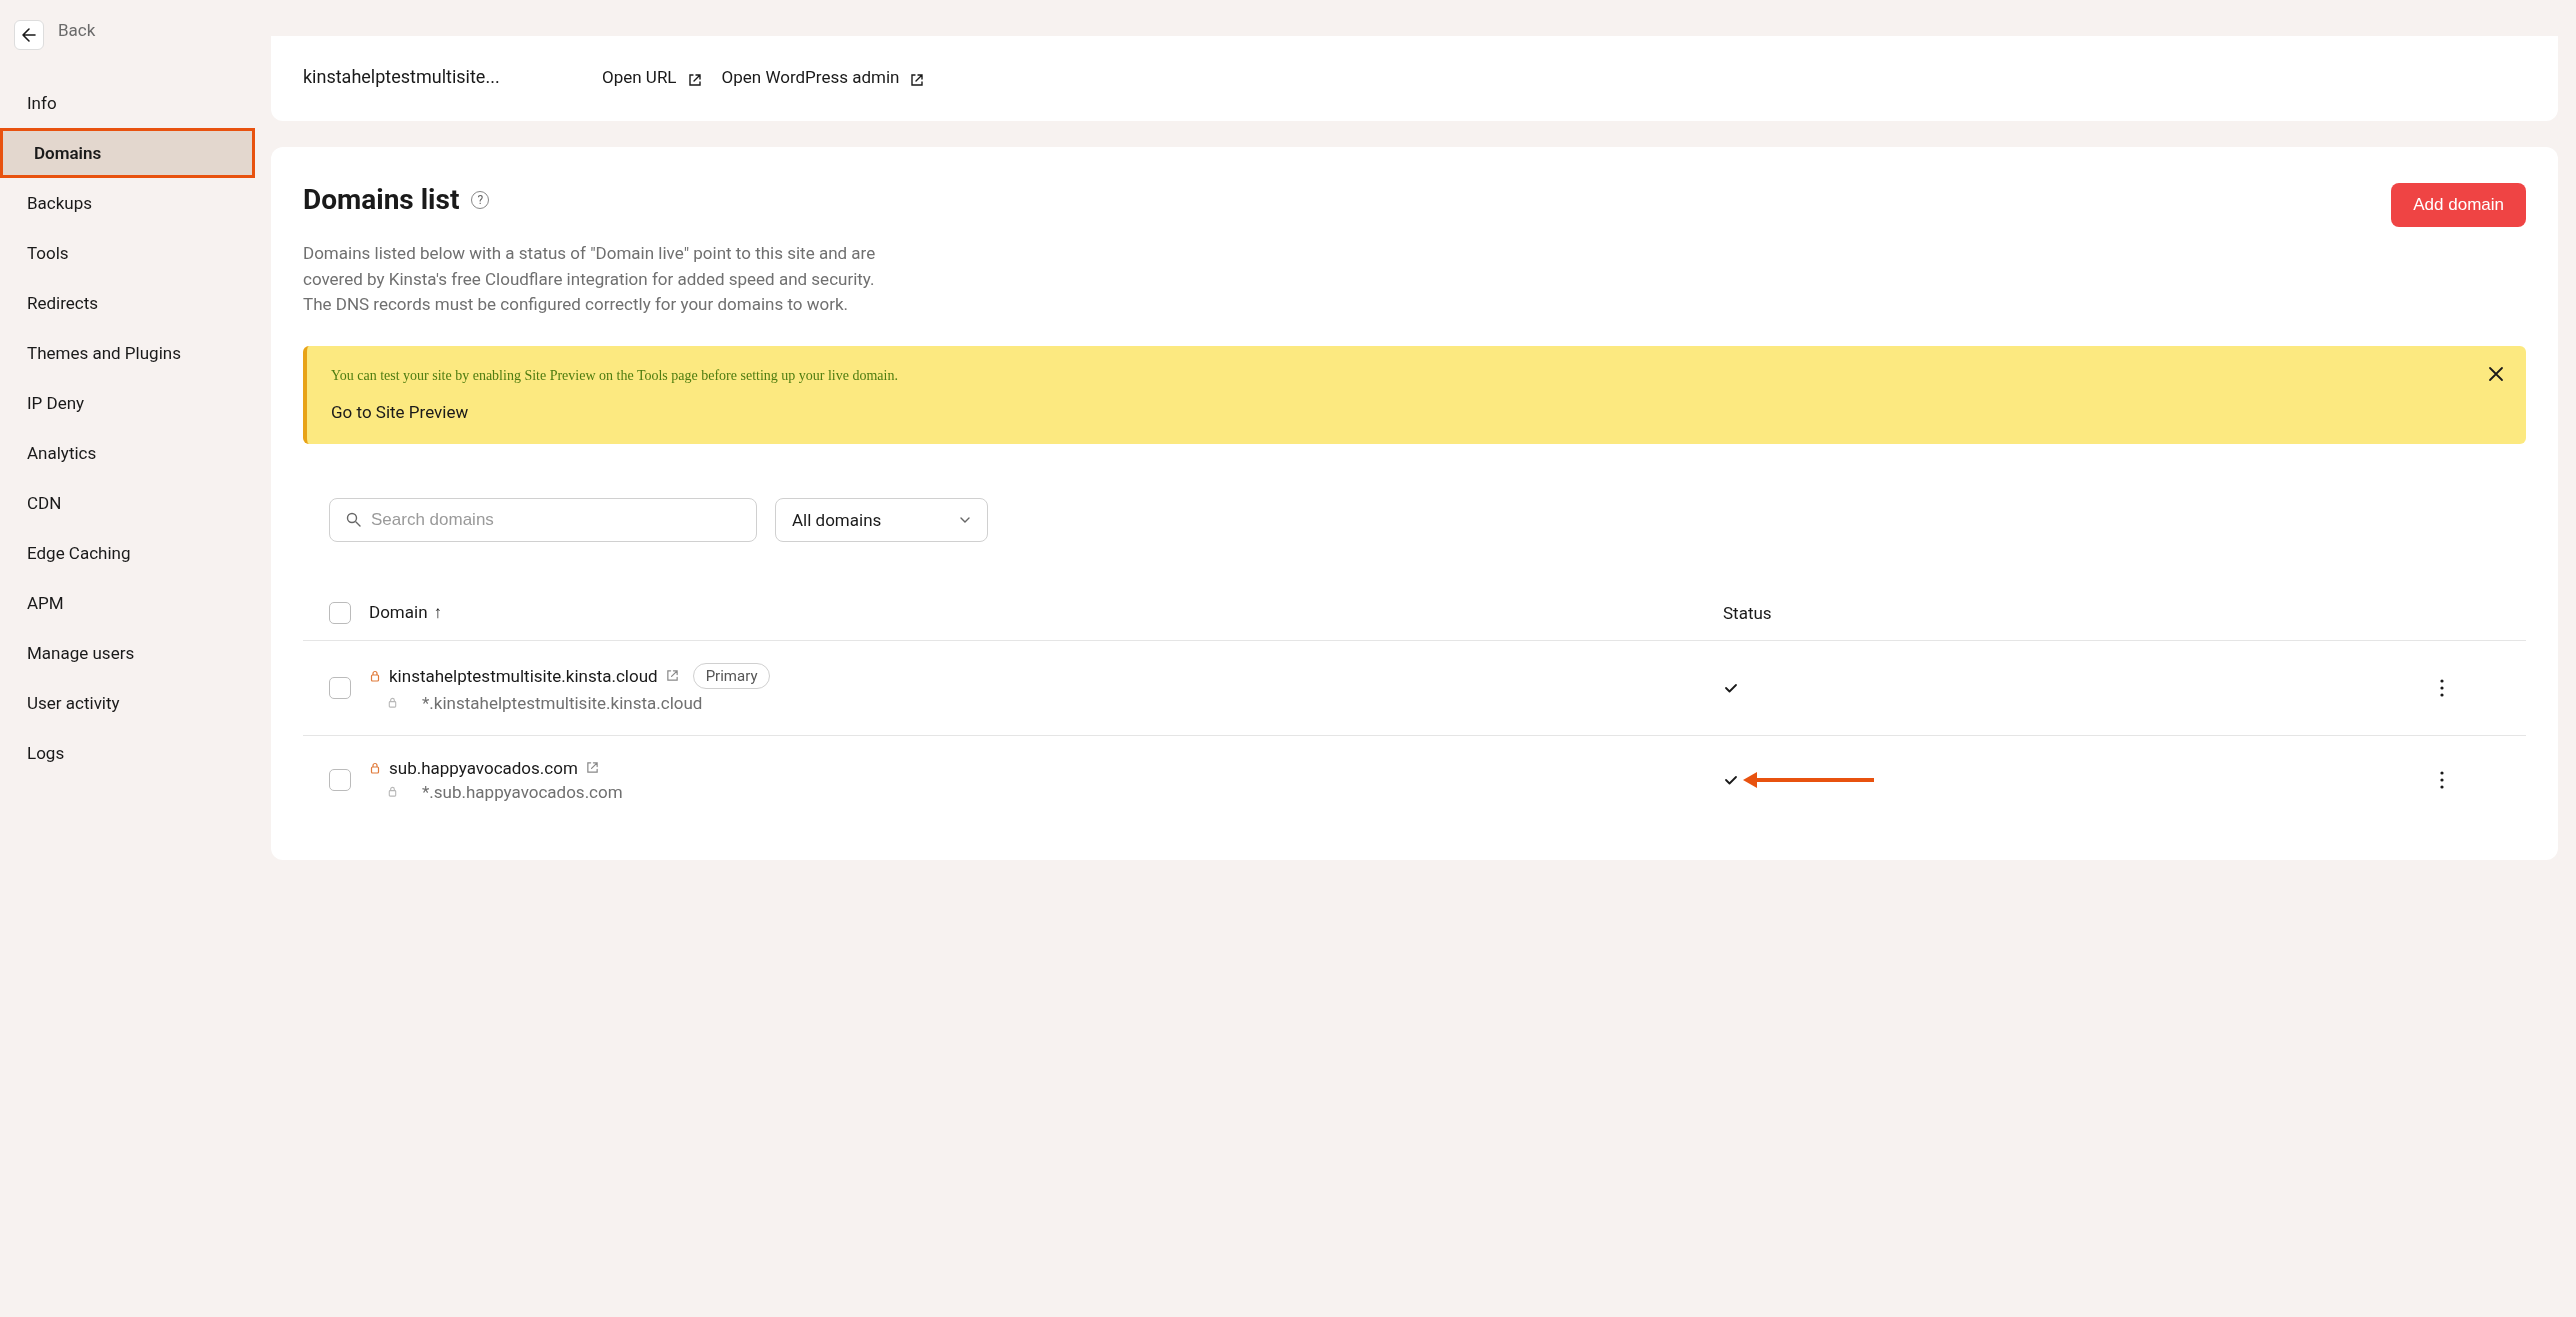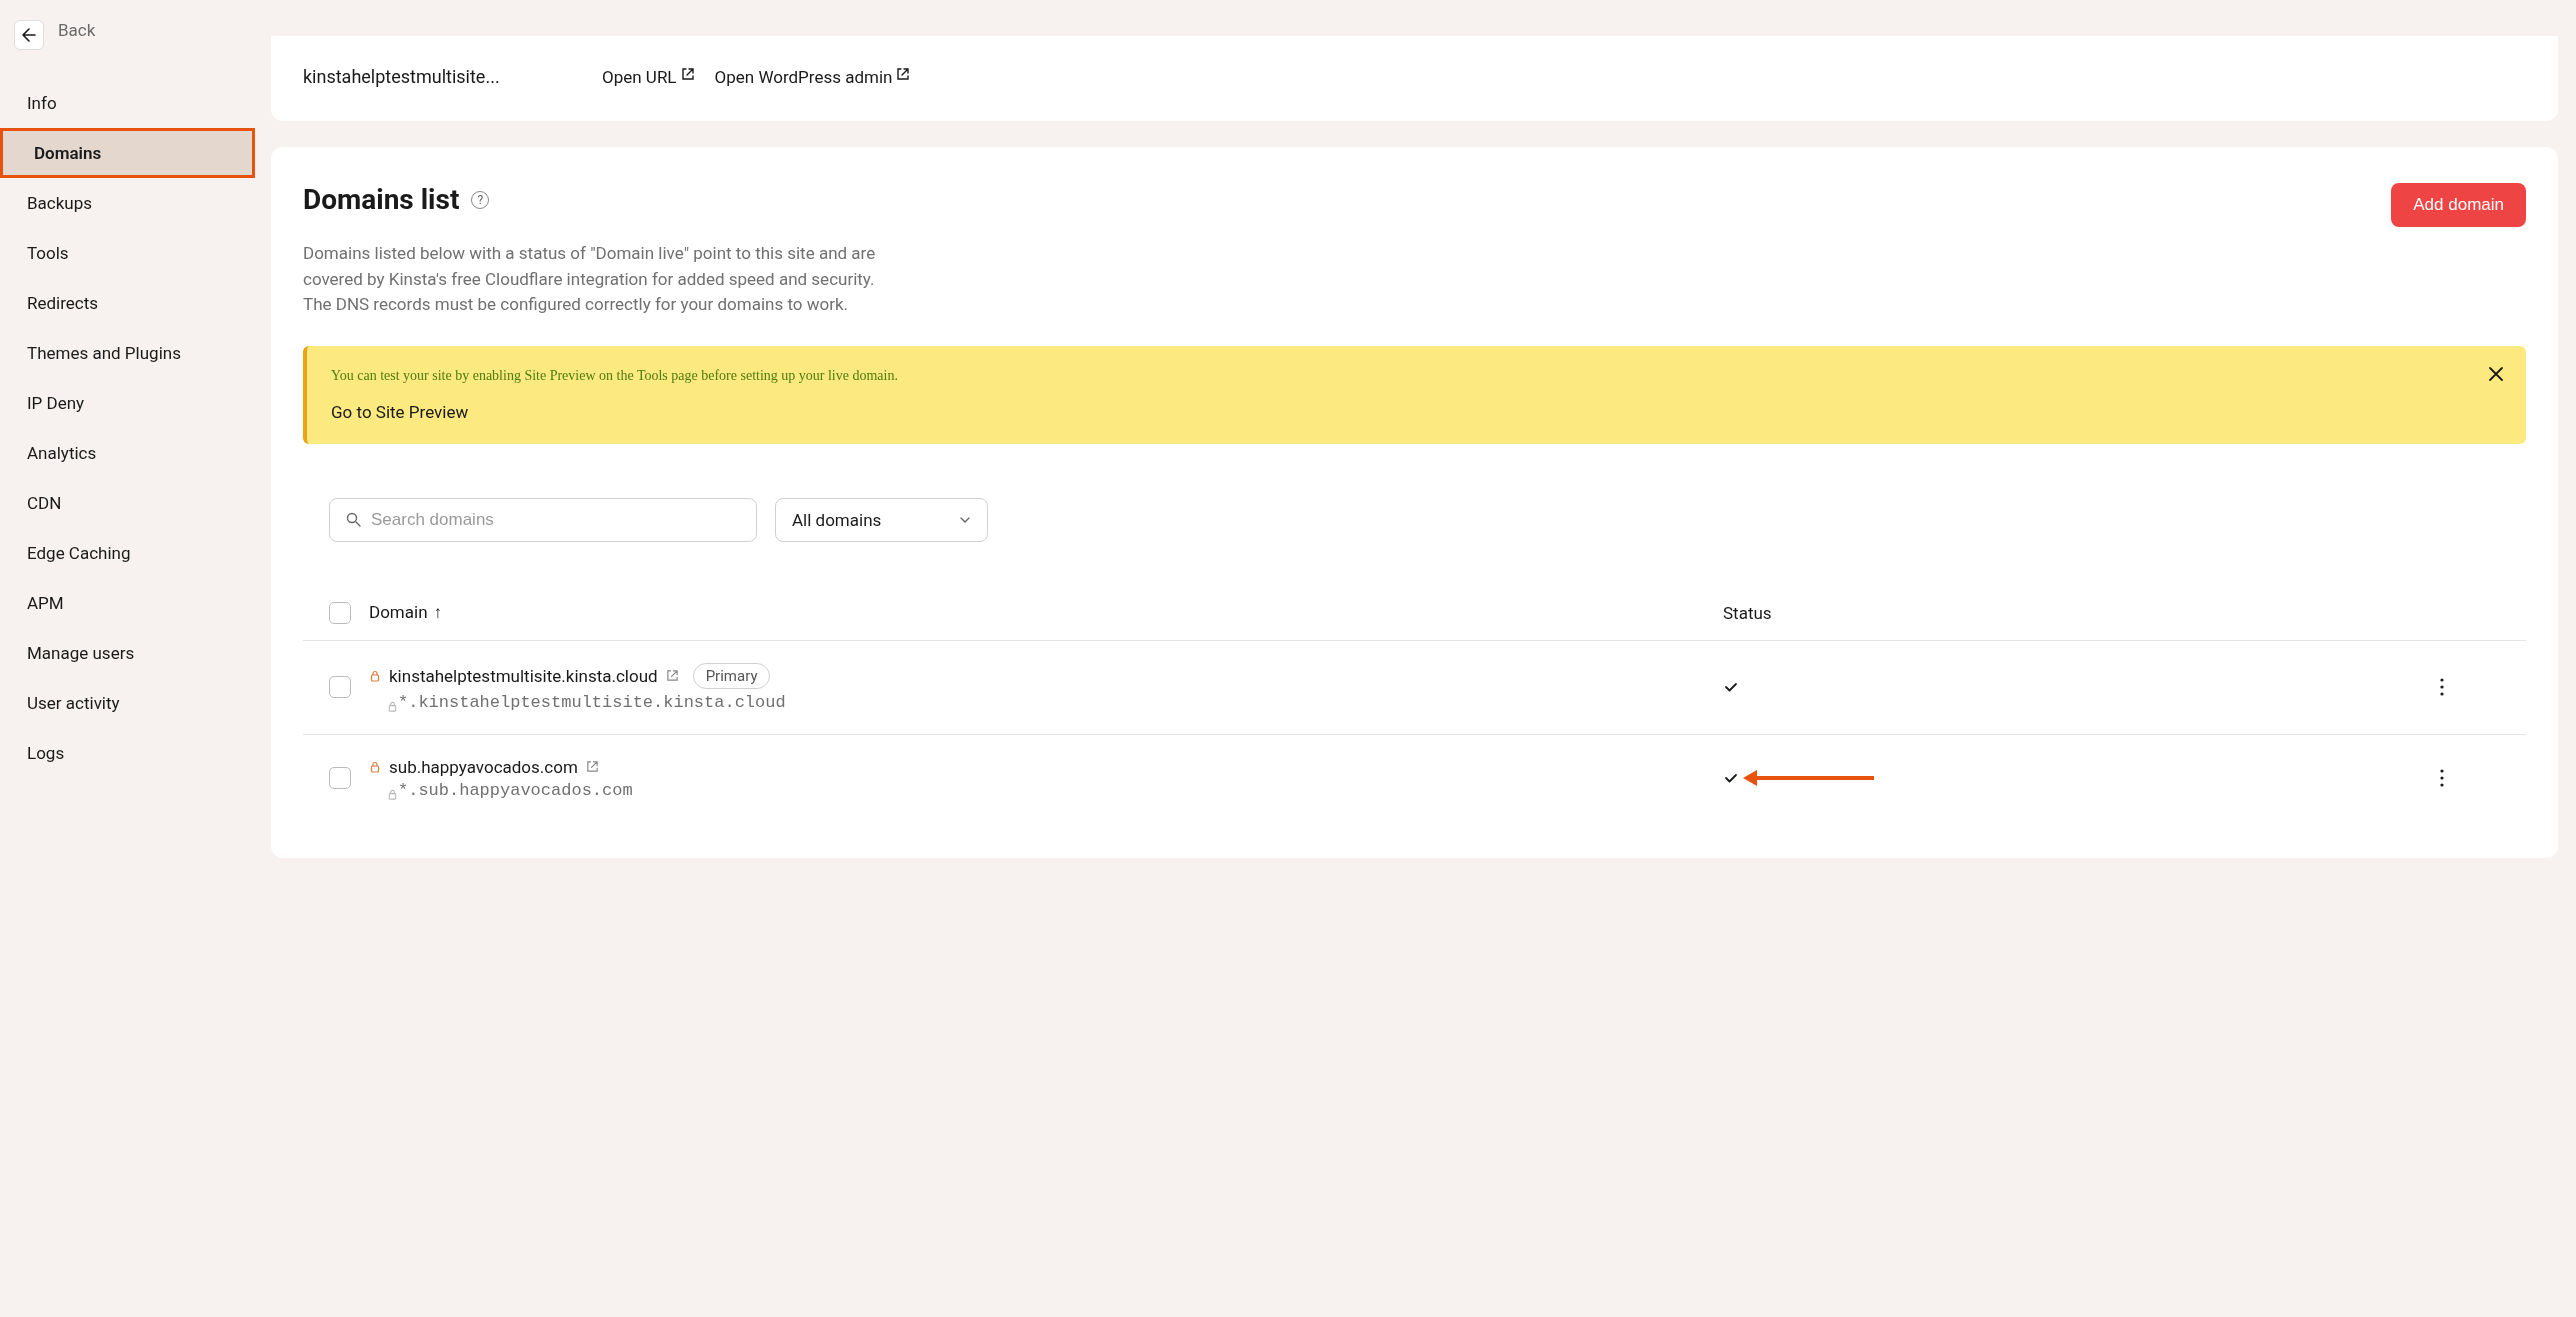--- a/index.html
+++ b/index.html
@@ -72,22 +72,22 @@
     color: #1a1a1a;
     width: 209px;
     overflow: hidden;
     white-space: nowrap;
     text-overflow: ellipsis;
   }
   .top-link {
     font-size: 17px;
     color: #1a1a1a;
     display: flex;
-    align-items: flex-start;
-    gap: 4px;
+    align-items: flex-end;
+    gap: 11px;
     cursor: pointer;
   }
 
   .card {
     background: #fff;
     border-radius: 12px;
     margin-top: 26px;
     padding: 36px 32px;
   }
   .card-header {
@@ -229,26 +229,25 @@
     gap: 4px;
   }
   .domain-line {
     display: flex;
     align-items: center;
     gap: 8px;
     font-size: 17px;
   }
   .domain-sub {
     display: flex;
-    align-items: flex-end;
-    gap: 0;
+    align-items: center;
+    gap: 24px;
     font-size: 17px;
     color: #707070;
     padding-left: 18px;
-    font-family: Liberation Mono, monospace;
   }
   .lock-ic { color: #e07a3a; font-size: 14px; }
   .lock-ic-sub { color: #b8b8b8; font-size: 13px; }
   .badge {
     border: 1px solid #d0d0d0;
     border-radius: 994px;
     padding: 3px 12px;
     font-size: 15px;
     color: #555;
     margin-left: 6px;

